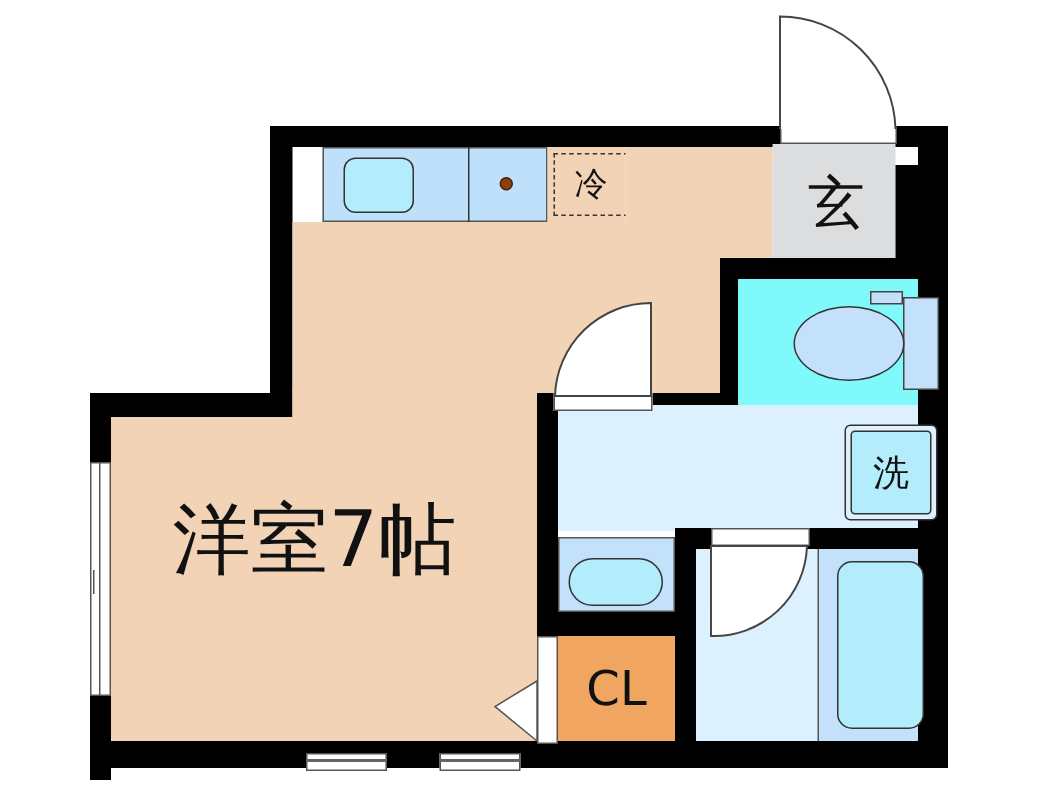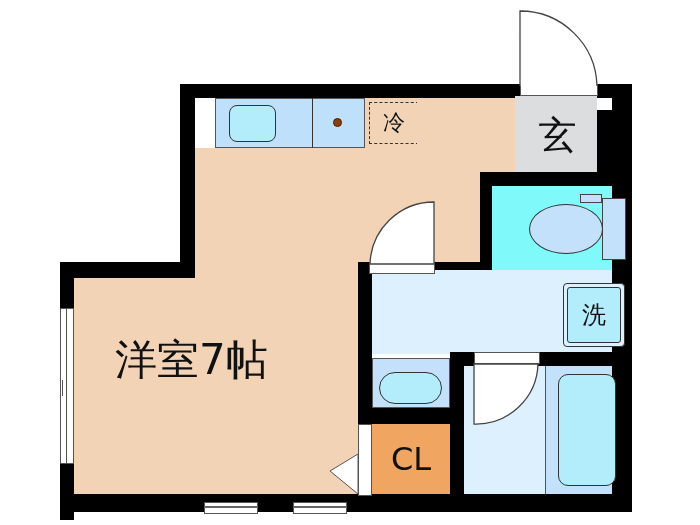--- a/index.html
+++ b/index.html
@@ -82,13 +82,13 @@
 
 <div class="abs" style="left:60px;top:308px;width:14px;height:156px;background:#fff;border:1px solid #555;"></div>
 <div class="abs" style="left:66px;top:308px;width:1px;height:156px;background:#555;"></div>
 <div class="abs" style="left:62px;top:380px;width:1px;height:16px;background:#555;"></div>
 
 <div class="abs" style="left:204px;top:502px;width:54px;height:12px;background:#fff;border:1px solid #555;"></div>
 <div class="abs" style="left:204px;top:506px;width:54px;height:2px;background:#666;"></div>
 <div class="abs" style="left:293px;top:502px;width:54px;height:12px;background:#fff;border:1px solid #555;"></div>
 <div class="abs" style="left:293px;top:506px;width:54px;height:2px;background:#666;"></div>
 
-<div class="abs label" style="left:105px;top:330px;width:220px;height:60px;font-size:42px;justify-content:flex-start;padding-left:10px;text-align:right;">洋室7帖</div>
+<div class="abs label" style="left:105px;top:330px;width:220px;height:60px;font-size:52px;justify-content:flex-start;padding-left:10px;text-align:right;">洋室7帖</div>
 
 </body></html>

